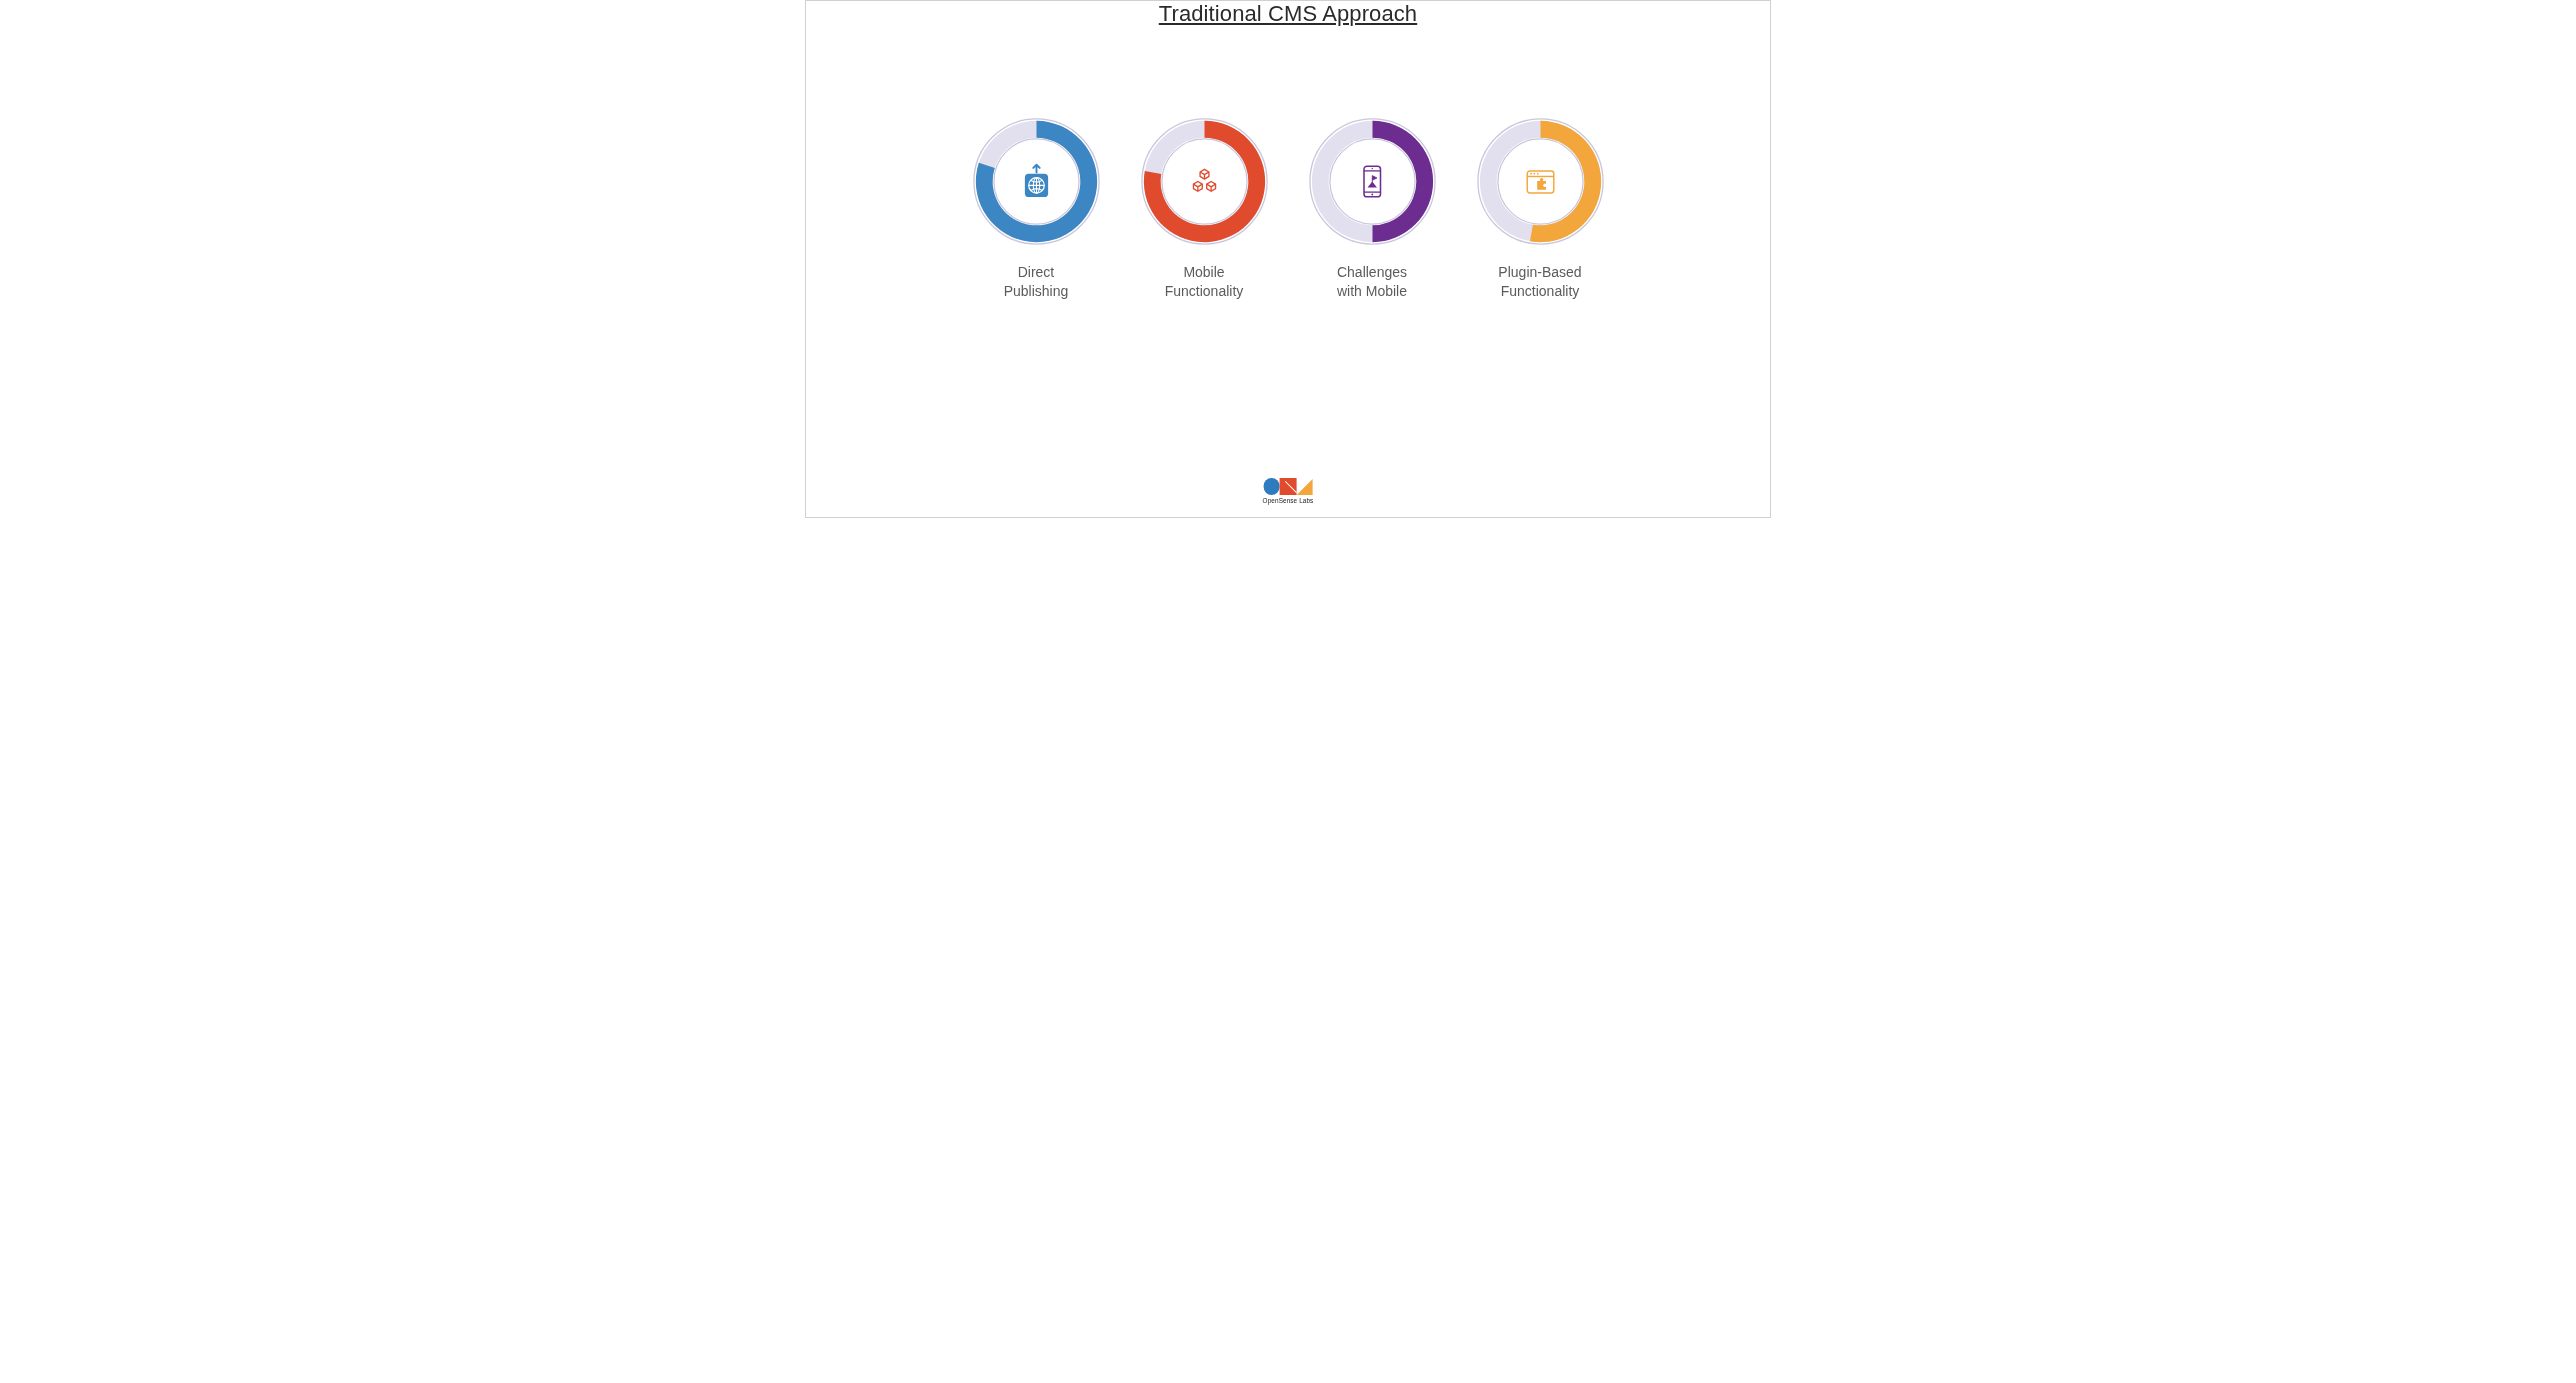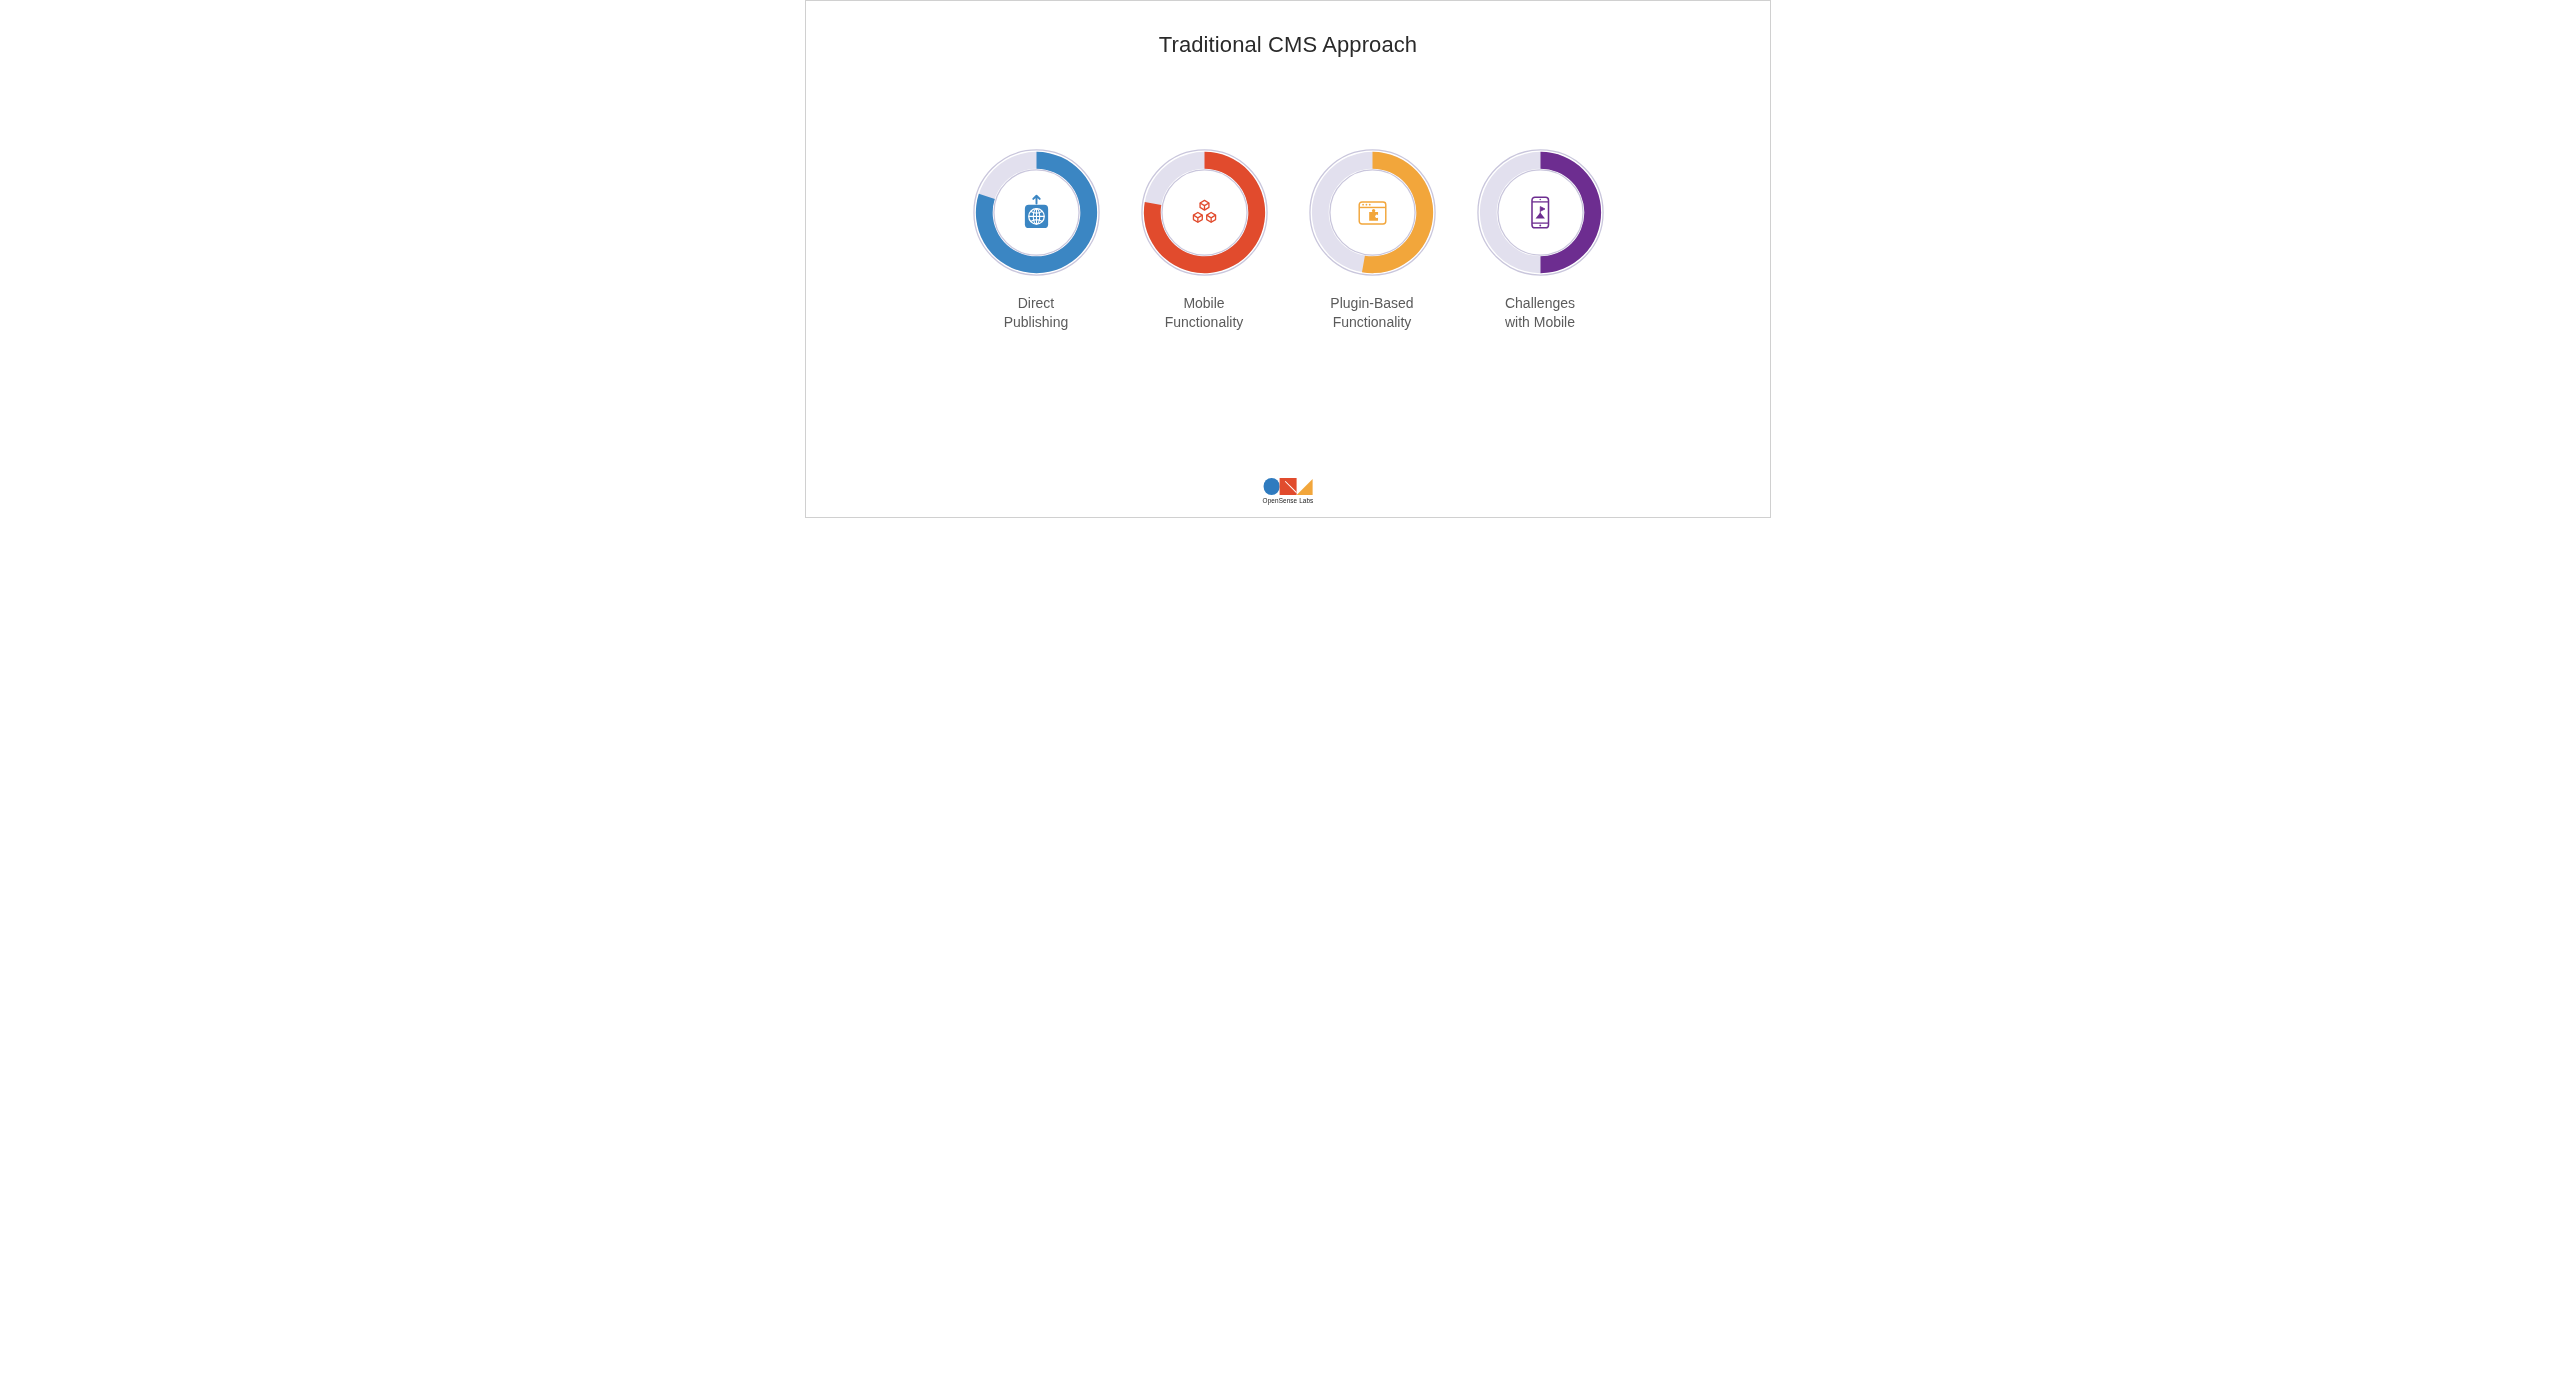--- a/index.html
+++ b/index.html
@@ -15,25 +15,25 @@
     height: 518px;
     margin: 0 auto;
     background: #fff;
     border: 0.6px solid #d0d0d0;
     position: relative;
     display: flex;
     flex-direction: column;
     align-items: center;
   }
   .title {
-    margin-top: 31px;
     font-size: 22px;
     font-weight: 400;
     color: #2a2a2a;
     letter-spacing: 0.1px;
+    text-decoration: underline;
   }
   .row {
     display: flex;
     flex-direction: row;
     justify-content: center;
     align-items: flex-start;
     gap: 26px;
     margin-top: 90px;
   }
   .item {
@@ -162,47 +162,20 @@
       <path d="M8 32.8 L16 37.6 L24 32.8 M16 37.6 L16 45.6" fill="none" stroke="#e14b2d" stroke-width="2.4" stroke-linejoin="round"></path>
 
       <path d="M40 28 L48 32.8 L48 40.8 L40 45.6 L32 40.8 L32 32.8 Z" fill="none" stroke="#e14b2d" stroke-width="2.4" stroke-linejoin="round"></path>
       <path d="M32 32.8 L40 37.6 L48 32.8 M40 37.6 L40 45.6" fill="none" stroke="#e14b2d" stroke-width="2.4" stroke-linejoin="round"></path>
     </svg>
             </div>
           </div>
         </div>
         <div class="label">
           <div>Mobile</div>
-          <div>Functionality</div>
-        </div>
-      </div>
-      <div class="item">
-        <div class="ring-wrap" style="position: relative;">
-          <svg viewBox="0 0 200 200" width="129" height="129">
-            <circle cx="100" cy="100" r="97" fill="none" stroke="#c9c6dc" stroke-width="2"></circle>
-            <path d="M 100 6 A 94 94 0 1 1 99.98359390511453 6.000001431701861 L 99.98813176114668 32.00000103569923 A 68 68 0 1 0 100 32 Z" fill="#e2e0ee"></path>
-            <path d="M 100 6 A 94 94 0 1 1 83.67707129930855 192.57192878314754 L 88.19192391864874 166.96692720483014 A 68 68 0 1 0 100 32 Z" fill="#f2a63b"></path>
-            <circle cx="100" cy="100" r="64" fill="#ffffff"></circle>
-            <circle cx="100" cy="100" r="66" fill="none" stroke="#c9c6dc" stroke-width="2"></circle>
-          </svg>
-          <div style="position: absolute; inset: 0px; display: flex; align-items: center; justify-content: center;">
-            <div class="icon-box">
-    <svg viewBox="0 0 56 48" width="33" height="30">
-      <rect x="4" y="4" width="48" height="40" rx="5" fill="none" stroke="#f2a63b" stroke-width="2.6"></rect>
-      <line x1="4" y1="14" x2="52" y2="14" stroke="#f2a63b" stroke-width="2.6"></line>
-      <circle cx="11" cy="9" r="1.6" fill="#f2a63b"></circle>
-      <circle cx="17" cy="9" r="1.6" fill="#f2a63b"></circle>
-      <circle cx="23" cy="9" r="1.6" fill="#f2a63b"></circle>
-      <path d="M22 22 h6 a3 3 0 1 1 4 0 h6 v6 a3 3 0 1 0 0 4 v6 h-16 Z" fill="#f2a63b"></path>
-    </svg>
-            </div>
-          </div>
-        </div>
-        <div class="label">
-          <div>Plugin-Based</div>
           <div>Functionality</div>
         </div>
       </div>
       <div class="item">
         <div class="ring-wrap" style="position: relative;">
           <svg viewBox="0 0 200 200" width="129" height="129">
             <circle cx="100" cy="100" r="97" fill="none" stroke="#c9c6dc" stroke-width="2"></circle>
             <path d="M 100 6 A 94 94 0 1 1 99.98359390511453 6.000001431701861 L 99.98813176114668 32.00000103569923 A 68 68 0 1 0 100 32 Z" fill="#e2e0ee"></path>
             <path d="M 100 6 A 94 94 0 0 1 100 194 L 100 168 A 68 68 0 0 0 100 32 Z" fill="#6d2d90"></path>
             <circle cx="100" cy="100" r="64" fill="#ffffff"></circle>
@@ -218,20 +191,47 @@
       <circle cx="20" cy="6" r="1.2" fill="#6d2d90"></circle>
       <path d="M20 36 L20 18 L28 22 L20 26" fill="#6d2d90" stroke="#6d2d90" stroke-width="1.4" stroke-linejoin="round"></path>
       <path d="M12 38 L20 28 L28 38" fill="#6d2d90"></path>
     </svg>
             </div>
           </div>
         </div>
         <div class="label">
           <div>Challenges</div>
           <div>with Mobile</div>
+        </div>
+      </div>
+      <div class="item">
+        <div class="ring-wrap" style="position: relative;">
+          <svg viewBox="0 0 200 200" width="129" height="129">
+            <circle cx="100" cy="100" r="97" fill="none" stroke="#c9c6dc" stroke-width="2"></circle>
+            <path d="M 100 6 A 94 94 0 1 1 99.98359390511453 6.000001431701861 L 99.98813176114668 32.00000103569923 A 68 68 0 1 0 100 32 Z" fill="#e2e0ee"></path>
+            <path d="M 100 6 A 94 94 0 1 1 83.67707129930855 192.57192878314754 L 88.19192391864874 166.96692720483014 A 68 68 0 1 0 100 32 Z" fill="#f2a63b"></path>
+            <circle cx="100" cy="100" r="64" fill="#ffffff"></circle>
+            <circle cx="100" cy="100" r="66" fill="none" stroke="#c9c6dc" stroke-width="2"></circle>
+          </svg>
+          <div style="position: absolute; inset: 0px; display: flex; align-items: center; justify-content: center;">
+            <div class="icon-box">
+    <svg viewBox="0 0 56 48" width="33" height="30">
+      <rect x="4" y="4" width="48" height="40" rx="5" fill="none" stroke="#f2a63b" stroke-width="2.6"></rect>
+      <line x1="4" y1="14" x2="52" y2="14" stroke="#f2a63b" stroke-width="2.6"></line>
+      <circle cx="11" cy="9" r="1.6" fill="#f2a63b"></circle>
+      <circle cx="17" cy="9" r="1.6" fill="#f2a63b"></circle>
+      <circle cx="23" cy="9" r="1.6" fill="#f2a63b"></circle>
+      <path d="M22 22 h6 a3 3 0 1 1 4 0 h6 v6 a3 3 0 1 0 0 4 v6 h-16 Z" fill="#f2a63b"></path>
+    </svg>
+            </div>
+          </div>
+        </div>
+        <div class="label">
+          <div>Plugin-Based</div>
+          <div>Functionality</div>
         </div>
       </div>
     </div>
 
   <div class="footer-logo">
     <div class="logo-shapes">
       <div class="logo-circle"></div>
       <div class="logo-square"></div>
       <div class="logo-tri"></div>
     </div>

